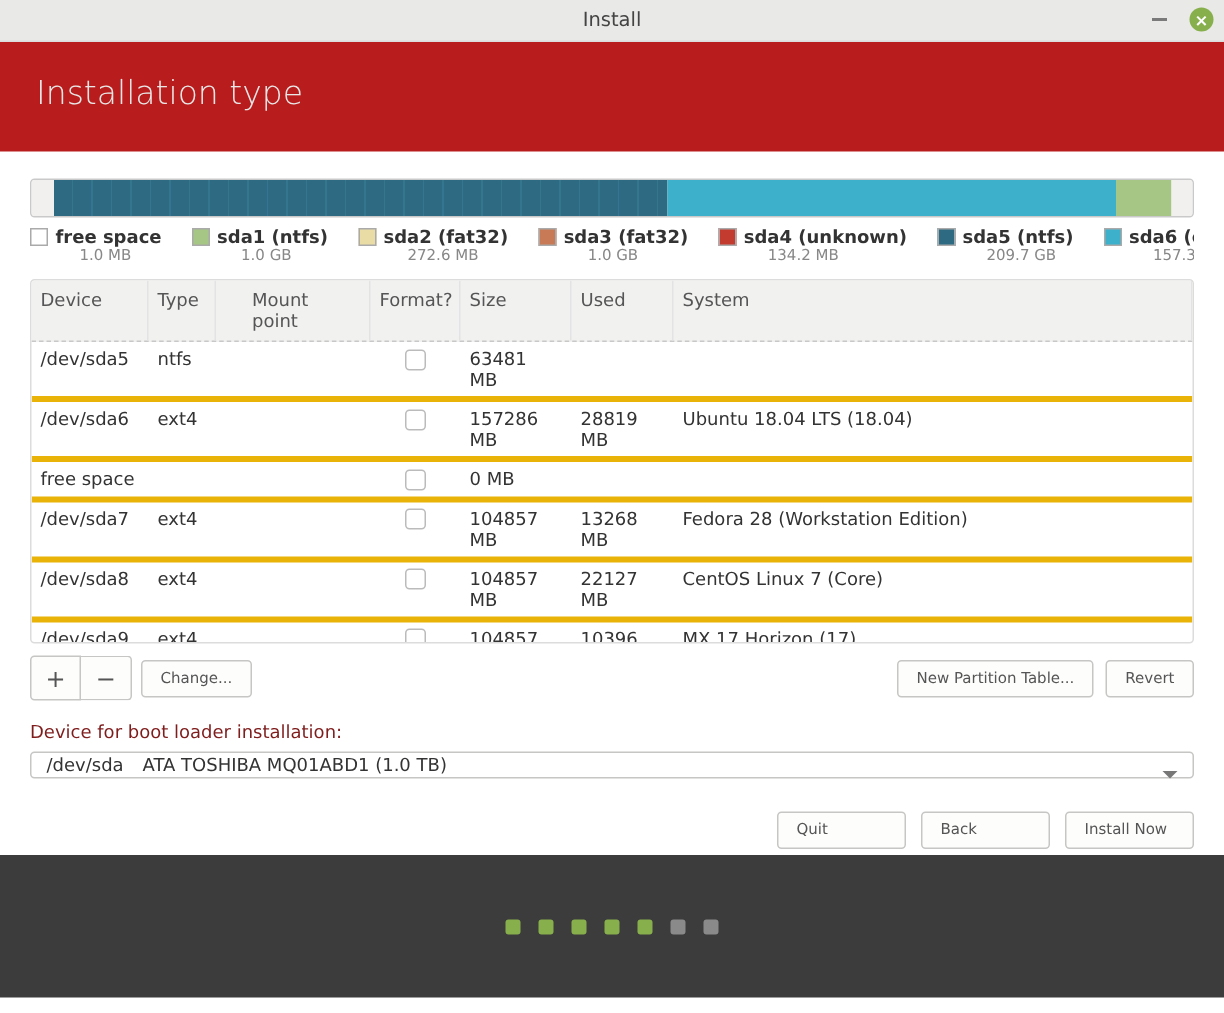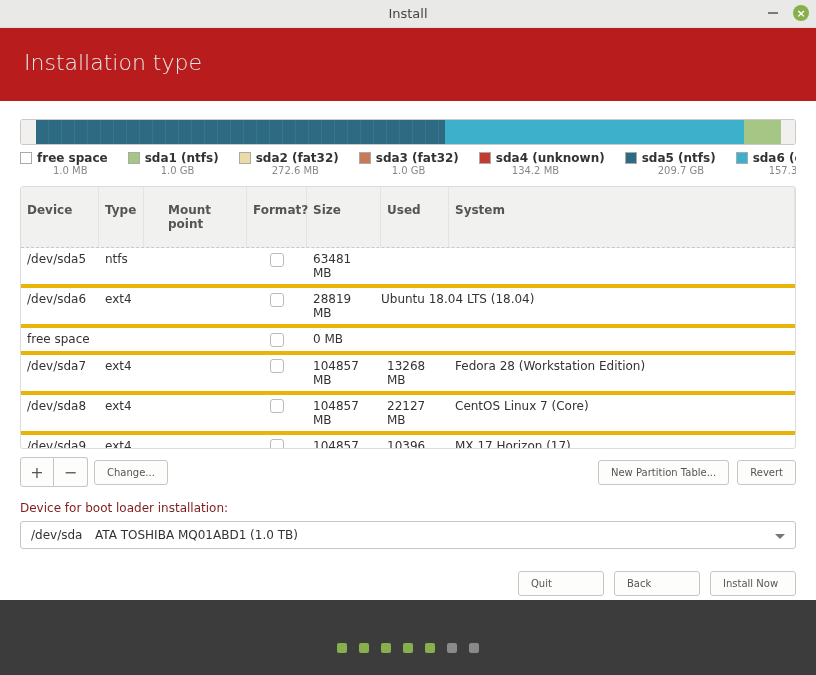--- a/index.html
+++ b/index.html
@@ -20,21 +20,21 @@
   .seg { height:100%; }
   
   .legend { display:flex; gap:20px; margin:6px 0 10px; font-size:12px; color:#333; white-space:nowrap; overflow:hidden; }
   .legend-item { display:flex; flex-direction:column; }
   .legend-top { display:flex; align-items:center; gap:5px; font-weight:bold; }
   .swatch { width:12px; height:12px; border:1px solid #aaa; }
   .legend-sub { color:#888; font-size:10px; margin-left:33px; }
   
   .table { border:1px solid #dcdcdc; border-radius:3px; overflow:hidden; }
   .thead { display:flex; background:#f1f1f0; border-bottom:1px dashed #c8c8c8; }
-  .th { padding:16px 6px; font-size:12px; font-weight:bold; color:#555; border-right:1px solid #e3e3e3; }
+  .th { padding:6px 6px; font-size:12px; font-weight:normal; color:#555; border-right:1px solid #e3e3e3; }
   .tbody { max-height:200px; overflow:hidden; }
   .tr { display:flex; border-bottom:4px solid #eab308; }
   .td { padding:4px 6px; font-size:12px; color:#333; }
   .col-dev   { width:78px; }
   .col-type  { width:45px; }
   .col-mount { width:85px;margin-left:18px; }
   .col-fmt   { width:60px; text-align:center; }
   .col-size  { width:74px; text-align:left; }
   .col-used  { width:68px; text-align:left; }
   .col-sys   { flex:1; }
@@ -42,21 +42,21 @@
   
   .toolrow { display:flex; align-items:center; margin-top:8px; gap:0; }
   .btn { background:#fdfdfc; border:1px solid #c6c6c4; border-radius:3px; padding:6px 12px; font-size:10px; color:#555; cursor:pointer; }
   .btn-sm { width:34px; height:30px; display:flex; align-items:center; justify-content:center; padding:0; font-size:16px; }
   .btn-group { display:flex; }
   .btn-group .btn-sm:first-child { border-radius:3px 0 0 3px; }
   .btn-group .btn-sm:last-child  { border-radius:0 3px 3px 0; border-left:none; }
   .toolrow .right { margin-left:auto; display:flex; gap:8px; }
   
   .label-row { margin-top:14px; font-size:12px; color:#7f1d1d; }
-  .dropdown { margin-top:6px; border:1px solid #c6c6c4; border-radius:3px; height:28px; display:flex; align-items:center; padding:0 10px; font-size:12px; color:#333; position:relative; }
+  .dropdown { margin-top:6px; border:1px solid #c6c6c4; border-radius:3px; height:18px; display:flex; align-items:center; padding:0 10px; font-size:12px; color:#333; position:relative; }
   .dropdown .dd-dev { width:64px; }
   .dropdown .caret { position:absolute; right:10px; top:12px; border:5px solid transparent; border-top-color:#777; }
   
   .navbtns { display:flex; justify-content:flex-end; gap:10px; padding:14px 20px 4px; }
   .navbtns .btn { min-width:86px; }
   
   .footer { background:#3c3c3c; height:95px; display:flex; align-items:center; justify-content:center; gap:12px; }
   .dot { width:10px; height:10px; border-radius:2px; }
   .dot.active { background:#87b04d; }
   .dot.future { background:#8a8a8a; }
@@ -159,20 +159,21 @@
           <div class="td col-mount"></div>
           <div class="td col-fmt"><span class="chk"></span></div>
           <div class="td col-used">63481 MB</div>
           <div class="td col-sys"></div>
         </div>
         <div class="tr">
           <div class="td col-dev">/dev/sda6</div>
           <div class="td col-type">ext4</div>
           <div class="td col-mount"></div>
           <div class="td col-fmt"><span class="chk"></span></div>
+          <div class="td col-size">157286 MB</div>
           <div class="td col-used">28819 MB</div>
           <div class="td col-sys">Ubuntu 18.04 LTS (18.04)</div>
         </div>
         <div class="tr">
           <div class="td col-dev">free space</div>
           <div class="td col-type"></div>
           <div class="td col-mount"></div>
           <div class="td col-fmt"><span class="chk"></span></div>
           <div class="td col-size">0 MB</div>
           <div class="td col-used"></div>

